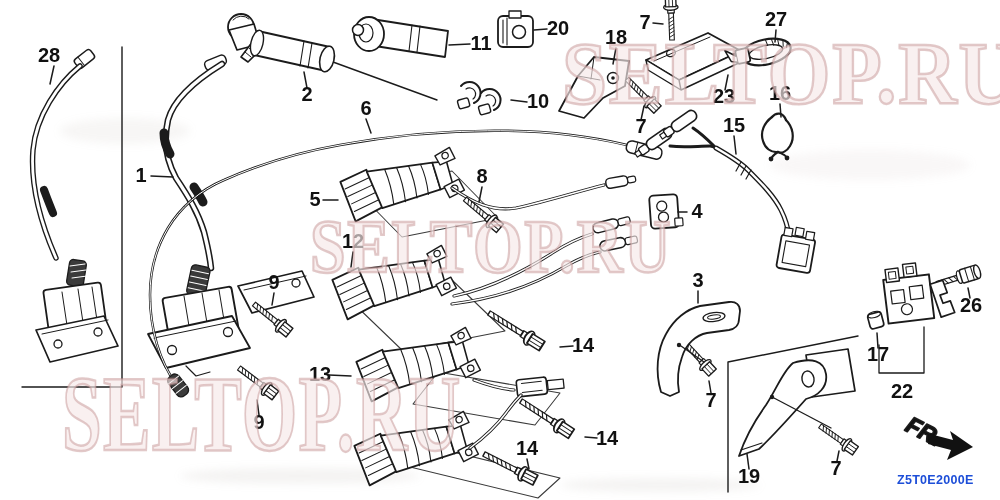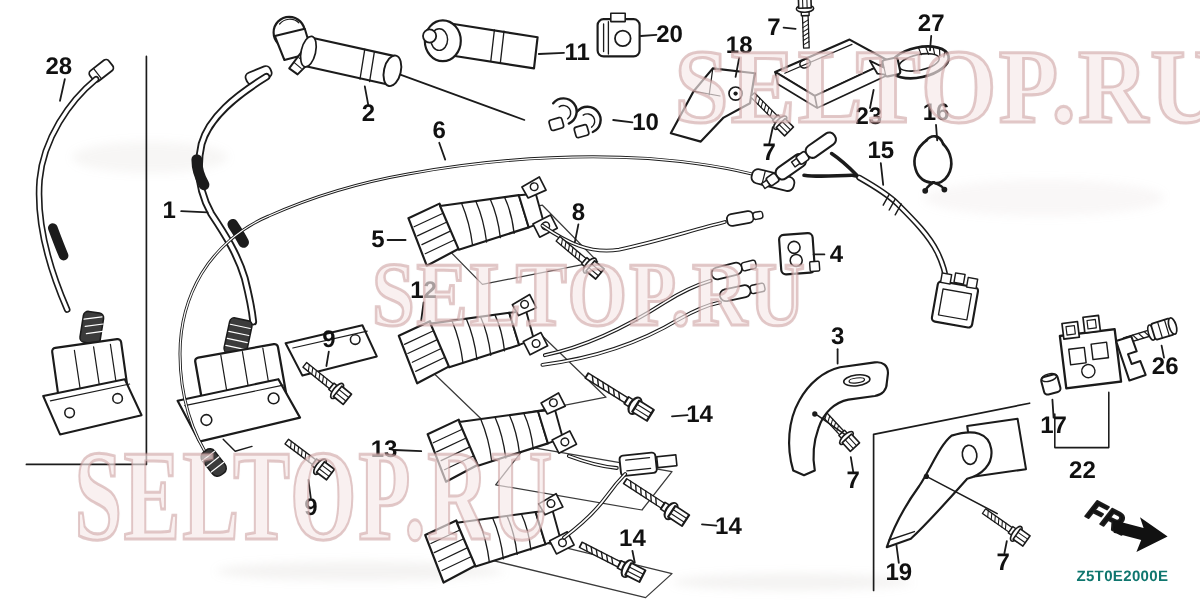--- a/index.html
+++ b/index.html
@@ -9,21 +9,21 @@
   .lbl{font:bold 20px "Liberation Sans",sans-serif;fill:#111;}
   .fr-text{font:italic bold 23px "Liberation Sans",sans-serif;fill:#111;}
   .wm{position:absolute;font-family:"Liberation Serif",serif;font-weight:bold;white-space:nowrap;
       line-height:1;color:rgba(255,248,248,0.55);-webkit-text-stroke:2.5px rgba(199,152,152,0.5);
       text-shadow:0 0 2px rgba(203,158,158,0.25);transform-origin:left top;letter-spacing:2px;
       pointer-events:none;}
   .wm1{left:562px;top:30px;font-size:88px;transform:scaleX(0.92);}
   .wm2{left:310px;top:208px;font-size:76px;transform:scaleX(0.84);}
   .wm3{left:62px;top:360px;font-size:108px;transform:scaleX(0.66);}
   .code{position:absolute;left:897px;top:473px;font:bold 12.5px "Liberation Sans",sans-serif;
-        color:#0f766e;letter-spacing:0.3px;}
+        color:#1d4ed8;letter-spacing:0.3px;}
   .noise{position:absolute;border-radius:50%;filter:blur(4px);}
   .n1{left:180px;top:468px;width:240px;height:16px;background:rgba(150,140,130,0.10);}
   .n2{left:770px;top:150px;width:200px;height:30px;background:rgba(175,150,150,0.08);}
   .n3{left:60px;top:118px;width:130px;height:26px;background:rgba(150,140,130,0.08);}
   .n4{left:560px;top:478px;width:200px;height:14px;background:rgba(150,140,130,0.10);}
 </style>
 </head>
 <body>
 
 <div class="stage">

